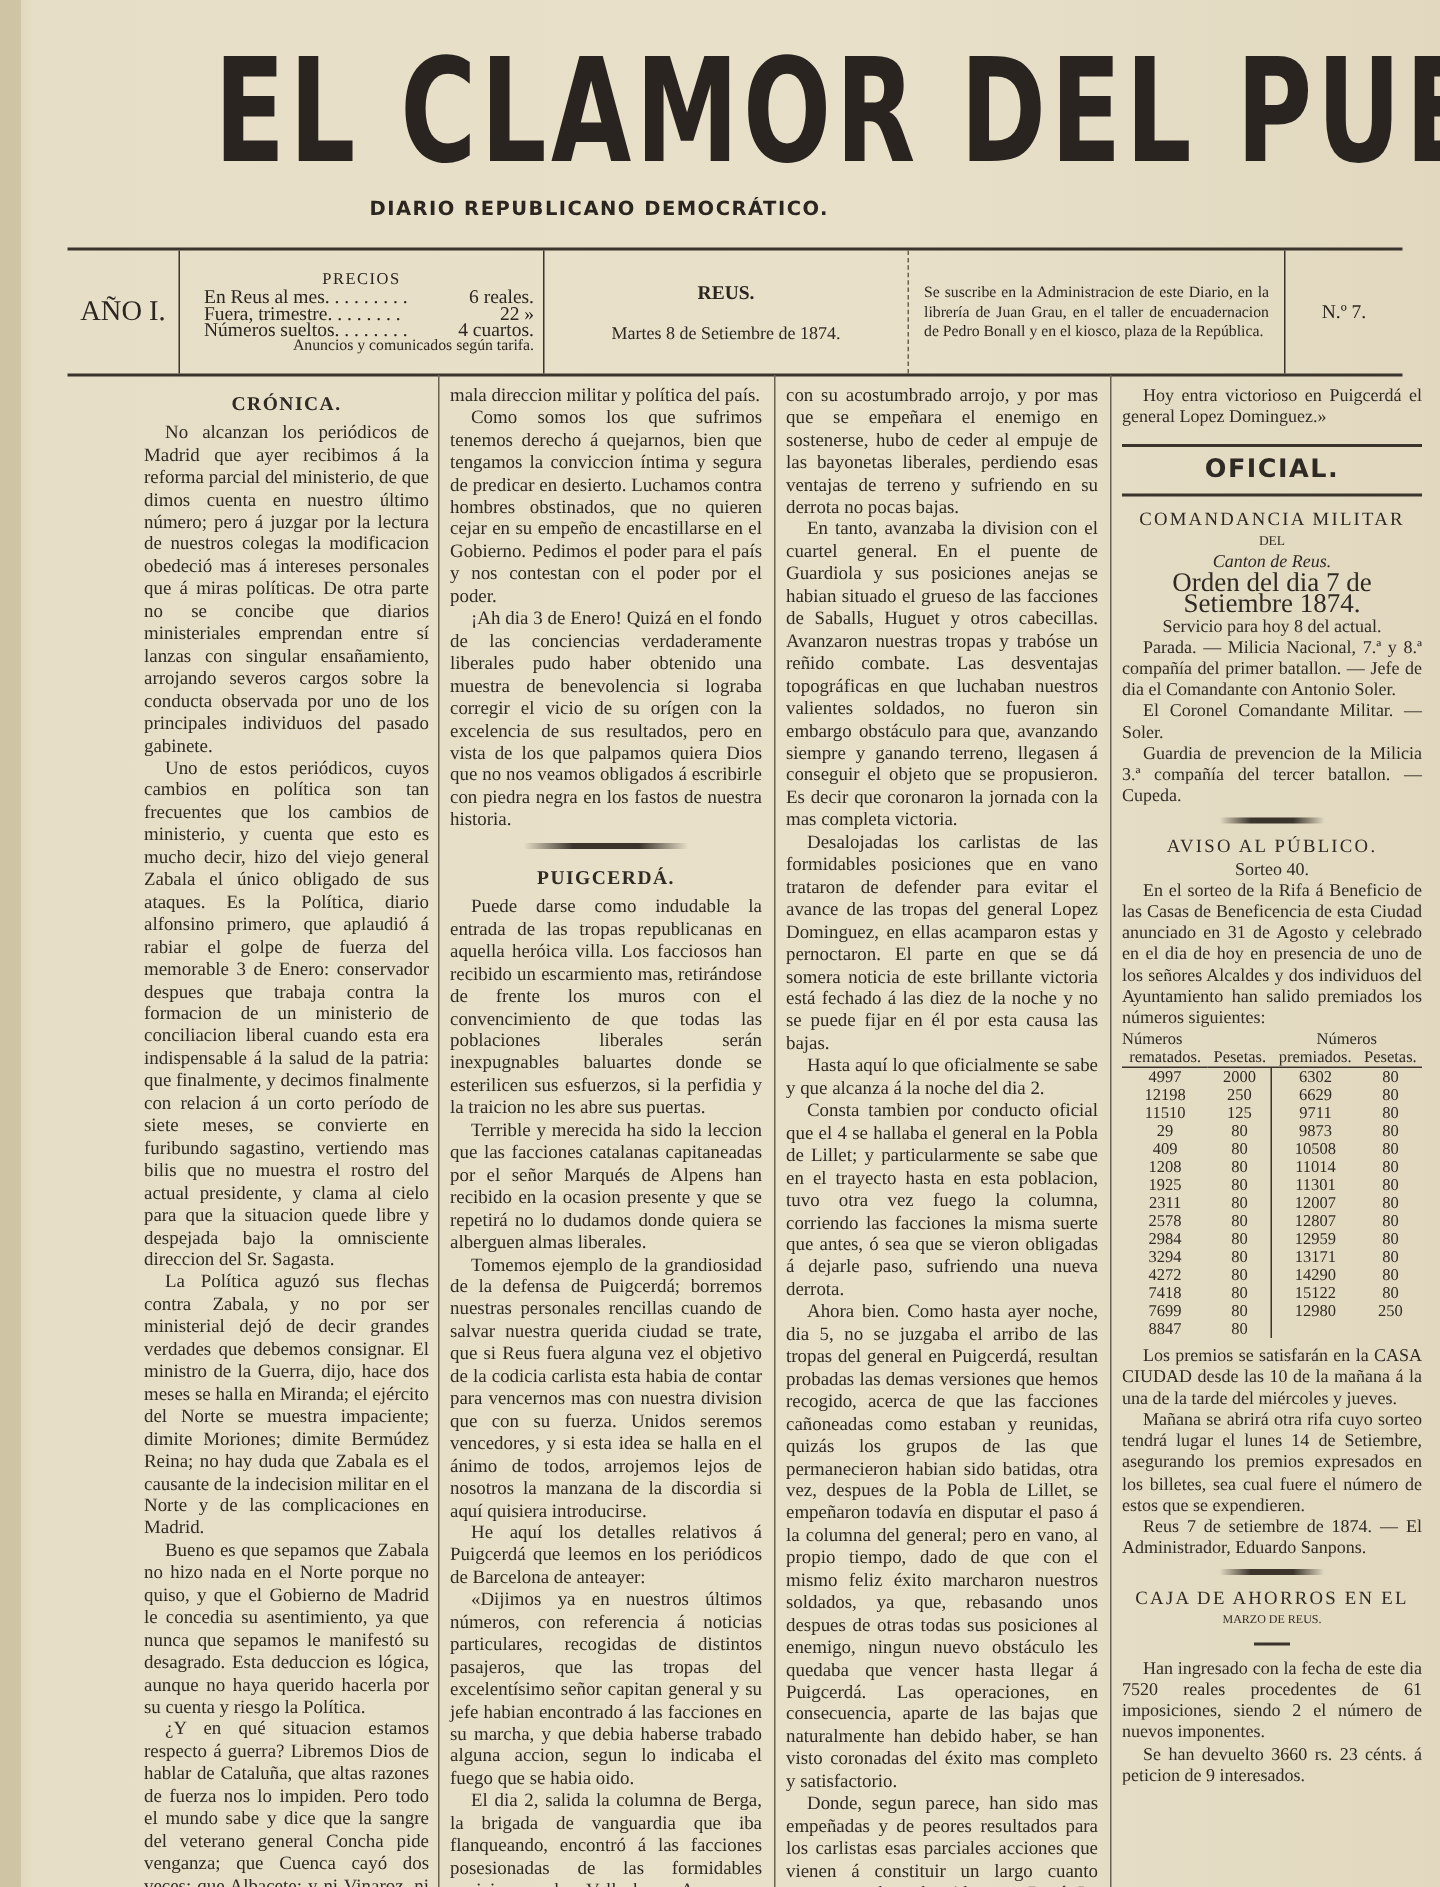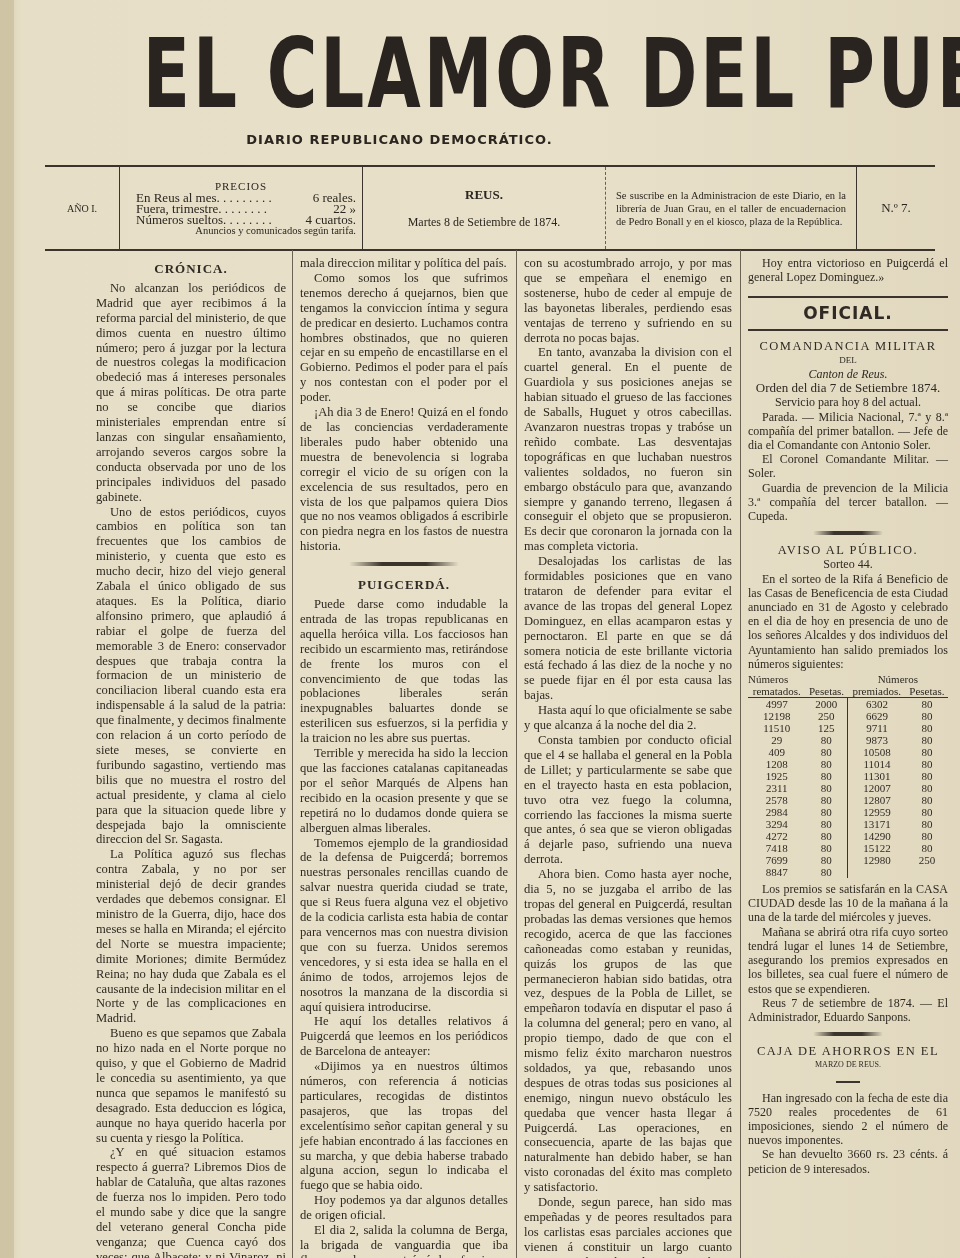--- a/index.html
+++ b/index.html
@@ -29,21 +29,21 @@
   .subtitle {
     position:absolute; left:0; width:799px; top:132px; text-align:center;
     font-family:"DejaVu Sans", sans-serif; font-weight:bold; font-size:13px; letter-spacing:1px;
   }
   .infobar {
     position:absolute; left:45px; top:165px; width:890px; height:82px;
     border-top:2px solid #3a342c; border-bottom:2px solid #3a342c;
     display:flex; align-items:stretch; font-size:11px;
   }
   .ib-cell { display:flex; flex-direction:column; justify-content:center; padding:0 6px; }
-  .ib-year { width:62px; align-items:center; font-size:10px; }
+  .ib-year { width:62px; align-items:center; font-size:19px; }
   .ib-prices { width:230px; border-left:1px solid #3a342c; border-right:1px solid #3a342c; align-items:flex-end; }
   .ib-prices .ptitle { align-self:center; font-size:11px; letter-spacing:1px; }
   .ib-prices .row { display:flex; width:220px; font-size:13px; line-height:11px; }
   .ib-prices .row .lbl { flex:1; }
   .ib-prices .note { font-size:10.5px; line-height:12px; margin-left:16px; }
   .ib-date { width:230px; align-items:center; }
   .ib-date .place { font-size:13px; font-weight:bold; margin-bottom:12px; }
   .ib-date .d { font-size:12px; }
   .ib-subs { width:230px; border-left:1px dashed #6a6050; border-right:1px solid #3a342c; font-size:10.5px; line-height:13px; text-align:justify; padding:0 10px; }
   .ib-num { flex:1; align-items:center; font-size:13px; }
@@ -133,21 +133,20 @@
       <p class="noind">mala direccion militar y política del país.</p>
       <p>Como somos los que sufrimos tenemos derecho á quejarnos, bien que tengamos la conviccion íntima y segura de predicar en desierto. Luchamos contra hombres obstinados, que no quieren cejar en su empeño de encastillarse en el Gobierno. Pedimos el poder para el país y nos contestan con el poder por el poder.</p>
       <p>¡Ah dia 3 de Enero! Quizá en el fondo de las conciencias verdaderamente liberales pudo haber obtenido una muestra de benevolencia si lograba corregir el vicio de su orígen con la excelencia de sus resultados, pero en vista de los que palpamos quiera Dios que no nos veamos obligados á escribirle con piedra negra en los fastos de nuestra historia.</p>
       <span class="deco"></span>
       <h2>PUIGCERDÁ.</h2>
       <p>Puede darse como indudable la entrada de las tropas republicanas en aquella heróica villa. Los facciosos han recibido un escarmiento mas, retirándose de frente los muros con el convencimiento de que todas las poblaciones liberales serán inexpugnables baluartes donde se esterilicen sus esfuerzos, si la perfidia y la traicion no les abre sus puertas.</p>
       <p>Terrible y merecida ha sido la leccion que las facciones catalanas capitaneadas por el señor Marqués de Alpens han recibido en la ocasion presente y que se repetirá no lo dudamos donde quiera se alberguen almas liberales.</p>
       <p>Tomemos ejemplo de la grandiosidad de la defensa de Puigcerdá; borremos nuestras personales rencillas cuando de salvar nuestra querida ciudad se trate, que si Reus fuera alguna vez el objetivo de la codicia carlista esta habia de contar para vencernos mas con nuestra division que con su fuerza. Unidos seremos vencedores, y si esta idea se halla en el ánimo de todos, arrojemos lejos de nosotros la manzana de la discordia si aquí quisiera introducirse.</p>
       <p>He aquí los detalles relativos á Puigcerdá que leemos en los periódicos de Barcelona de anteayer:</p>
       <p>«Dijimos ya en nuestros últimos números, con referencia á noticias particulares, recogidas de distintos pasajeros, que las tropas del excelentísimo señor capitan general y su jefe habian encontrado á las facciones en su marcha, y que debia haberse trabado alguna accion, segun lo indicaba el fuego que se habia oido.</p>
-      <p>Hoy podemos ya dar algunos detalles de origen oficial.</p>
       <p>El dia 2, salida la columna de Berga, la brigada de vanguardia que iba flanqueando, encontró á las facciones posesionadas de las formidables posiciones de Vallcebre. Avanzaron nuestros soldados</p>
     </div>
 
     <div class="col" style="left:524px;width:208px;top:6px;">
       <p class="noind">con su acostumbrado arrojo, y por mas que se empeñara el enemigo en sostenerse, hubo de ceder al empuje de las bayonetas liberales, perdiendo esas ventajas de terreno y sufriendo en su derrota no pocas bajas.</p>
       <p>En tanto, avanzaba la division con el cuartel general. En el puente de Guardiola y sus posiciones anejas se habian situado el grueso de las facciones de Saballs, Huguet y otros cabecillas. Avanzaron nuestras tropas y trabóse un reñido combate. Las desventajas topográficas en que luchaban nuestros valientes soldados, no fueron sin embargo obstáculo para que, avanzando siempre y ganando terreno, llegasen á conseguir el objeto que se propusieron. Es decir que coronaron la jornada con la mas completa victoria.</p>
       <p>Desalojadas los carlistas de las formidables posiciones que en vano trataron de defender para evitar el avance de las tropas del general Lopez Dominguez, en ellas acamparon estas y pernoctaron. El parte en que se dá somera noticia de este brillante victoria está fechado á las diez de la noche y no se puede fijar en él por esta causa las bajas.</p>
       <p>Hasta aquí lo que oficialmente se sabe y que alcanza á la noche del dia 2.</p>
       <p>Consta tambien por conducto oficial que el 4 se hallaba el general en la Pobla de Lillet; y particularmente se sabe que en el trayecto hasta en esta poblacion, tuvo otra vez fuego la columna, corriendo las facciones la misma suerte que antes, ó sea que se vieron obligadas á dejarle paso, sufriendo una nueva derrota.</p>
       <p>Ahora bien. Como hasta ayer noche, dia 5, no se juzgaba el arribo de las tropas del general en Puigcerdá, resultan probadas las demas versiones que hemos recogido, acerca de que las facciones cañoneadas como estaban y reunidas, quizás los grupos de las que permanecieron habian sido batidas, otra vez, despues de la Pobla de Lillet, se empeñaron todavía en disputar el paso á la columna del general; pero en vano, al propio tiempo, dado de que con el mismo feliz éxito marcharon nuestros soldados, ya que, rebasando unos despues de otras todas sus posiciones al enemigo, ningun nuevo obstáculo les quedaba que vencer hasta llegar á Puigcerdá. Las operaciones, en consecuencia, aparte de las bajas que naturalmente han debido haber, se han visto coronadas del éxito mas completo y satisfactorio.</p>
@@ -155,29 +154,29 @@
 
     </div>
 
     <div class="col" style="left:748px;width:200px;top:6px;font-size:12px;line-height:14.2px;">
       <p>Hoy entra victorioso en Puigcerdá el general Lopez Dominguez.»</p>
 
       <div class="oficial-title">OFICIAL.</div>
       <p class="center smallcaps">COMANDANCIA MILITAR</p>
       <p class="center" style="font-size:9px;">DEL</p>
       <p class="center" style="font-style:italic;">Canton de Reus.</p>
-      <p class="center" style="font-size:13px;">Orden del dia 7 de Setiembre 1874.</p>
+      <p class="center" style="font-size:18px;">Orden del dia 7 de Setiembre 1874.</p>
       <p class="center">Servicio para hoy 8 del actual.</p>
       <p>Parada. — Milicia Nacional, 7.ª y 8.ª compañía del primer batallon. — Jefe de dia el Comandante con Antonio Soler.</p>
       <p>El Coronel Comandante Militar. — Soler.</p>
       <p>Guardia de prevencion de la Milicia 3.ª compañía del tercer batallon. — Cupeda.</p>
 
       <span class="deco" style="width:70px;"></span>
       <p class="center smallcaps">AVISO AL PÚBLICO.</p>
-      <p class="center">Sorteo 44.</p>
+      <p class="center">Sorteo 40.</p>
       <p>En el sorteo de la Rifa á Beneficio de las Casas de Beneficencia de esta Ciudad anunciado en 31 de Agosto y celebrado en el dia de hoy en presencia de uno de los señores Alcaldes y dos individuos del Ayuntamiento han salido premiados los números siguientes:</p>
 
       <table class="lottery">
         <tbody>
             <tr class="hdr">
           <td colspan="2" style="text-align:left;">Números</td>
           <td colspan="2">Números</td>
         </tr>
         <tr class="hdr hdr2">
           <td>rematados.</td>

